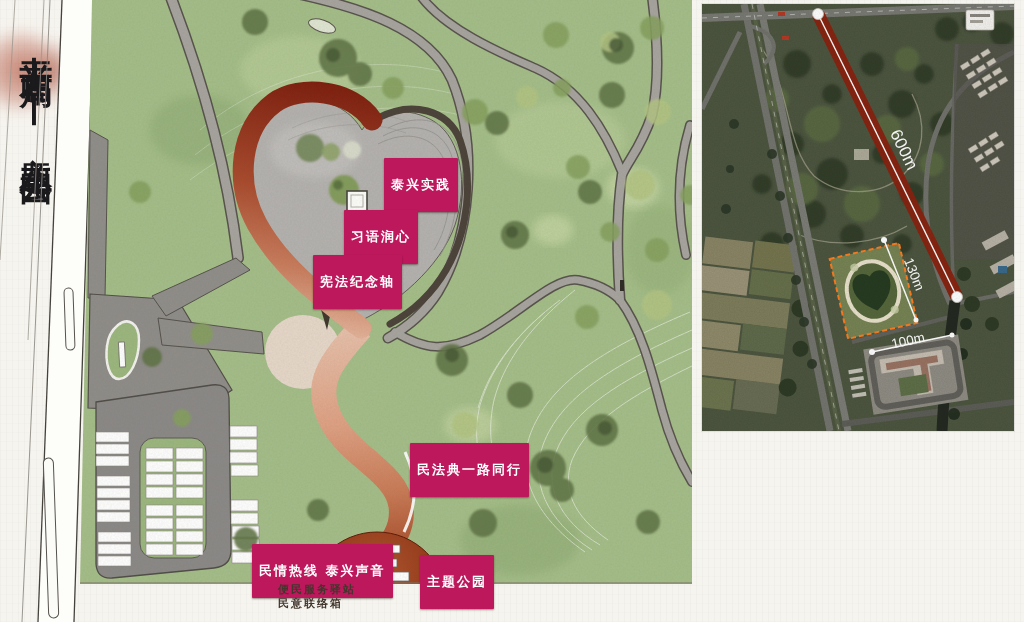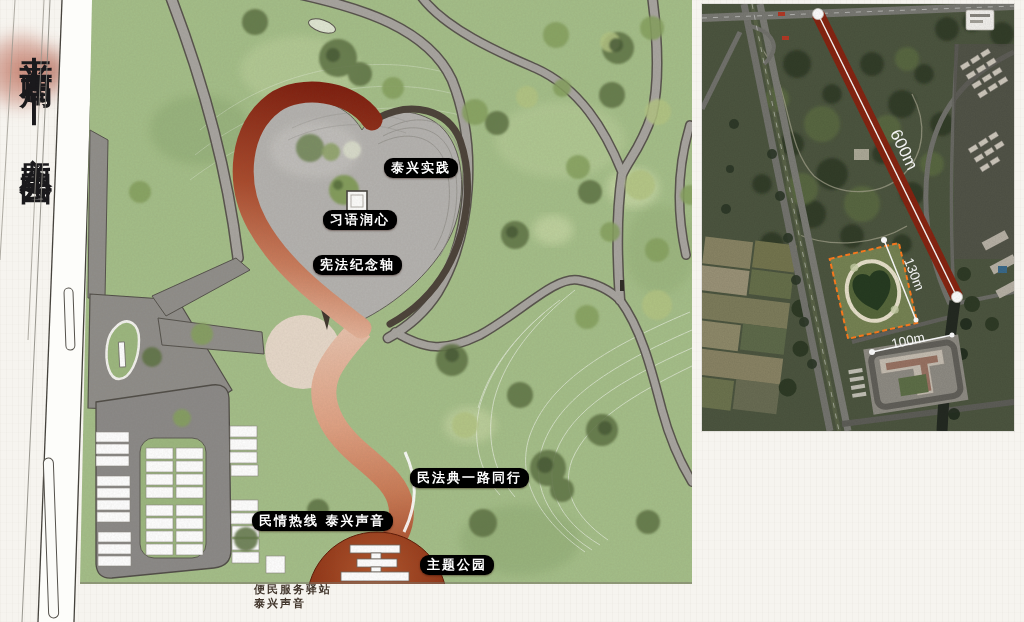--- a/index.html
+++ b/index.html
@@ -20,28 +20,28 @@
     background:radial-gradient(circle, rgba(150,52,30,.5) 0%, rgba(150,52,30,0) 72%);}
   .board-title{
     position:absolute;left:20px;top:36px;margin:0;
     writing-mode:vertical-rl;text-orientation:mixed;
     font-size:33px;font-weight:bold;color:#1a191c;letter-spacing:5px;
     font-family:"DejaVu Serif", serif;line-height:1;
   }
   
   .badge{
     position:absolute;display:inline-block;white-space:nowrap;
-    background:#000000;color:#fff;
+    background:#be185d;color:#fff;
     font:bold 13px/1.35 "DejaVu Serif", serif;letter-spacing:2px;
-    padding:1px 7px;border-radius:9px;
+    padding:18px 7px;border-radius:1px;
     box-shadow:0 1px 2px rgba(40,10,5,.45);
   }
   .caption{
     position:absolute;color:#42362c;white-space:nowrap;
-    font:bold 11px/1.15 "DejaVu Serif", serif;letter-spacing:2px;
+    font:bold 11px/1.15 "DejaVu Serif", serif;letter-spacing:2px;margin-left:24px;
   }
   
   .satellite{
     position:absolute;left:702px;top:4px;width:312px;height:427px;
     box-shadow:0 0 0 1px rgba(0,0,0,.08);
     overflow:hidden;background:#49523e;
   }
   svg{display:block;}
 </style>
 </head>
@@ -309,28 +309,28 @@
           <circle cx="616" cy="45" r="7"></circle>
       </g>
     </g>
 
     <rect x="80" y="0" width="614" height="584" filter="url(#grain)" opacity="0.45"></rect>
     <rect x="80" y="582" width="614" height="2" fill="#7a7468" opacity="0.5"></rect>
   </g>
 </svg>
 
 <div class="badge" style="left:384px;top:158px">泰兴实践</div>
-<div class="badge" style="left:323px;top:210px">习语润心</div>
+<div class="badge" style="left:344px;top:210px">习语润心</div>
 <div class="badge" style="left:313px;top:255px">宪法纪念轴</div>
-<div class="badge" style="left:410px;top:468px">民法典一路同行</div>
-<div class="badge" style="left:252px;top:511px">民情热线 泰兴声音</div>
+<div class="badge" style="left:410px;top:443px">民法典一路同行</div>
+<div class="badge" style="left:252px;top:544px">民情热线 泰兴声音</div>
 <div class="badge" style="left:420px;top:555px">主题公园</div>
 
 <div class="caption" style="left:254px;top:584px">便民服务驿站</div>
-<div class="caption" style="left:254px;top:598px">泰兴声音</div>
+<div class="caption" style="left:254px;top:598px">民意联络箱</div>
 
 <div class="satellite">
 <svg width="312" height="427" viewBox="0 0 312 427">
   <defs>
     <filter id="sblur">
           <feGaussianBlur stdDeviation="1.6"></feGaussianBlur>
         </filter>
     <filter id="sgrain" x="0" y="0" width="100%" height="100%">
       <feTurbulence type="fractalNoise" baseFrequency="0.8" numOctaves="2" stitchTiles="stitch"></feTurbulence>
       <feColorMatrix type="matrix" values="0 0 0 0 0  0 0 0 0 0  0 0 0 0 0  0 0 0 0.18 0"></feColorMatrix>

